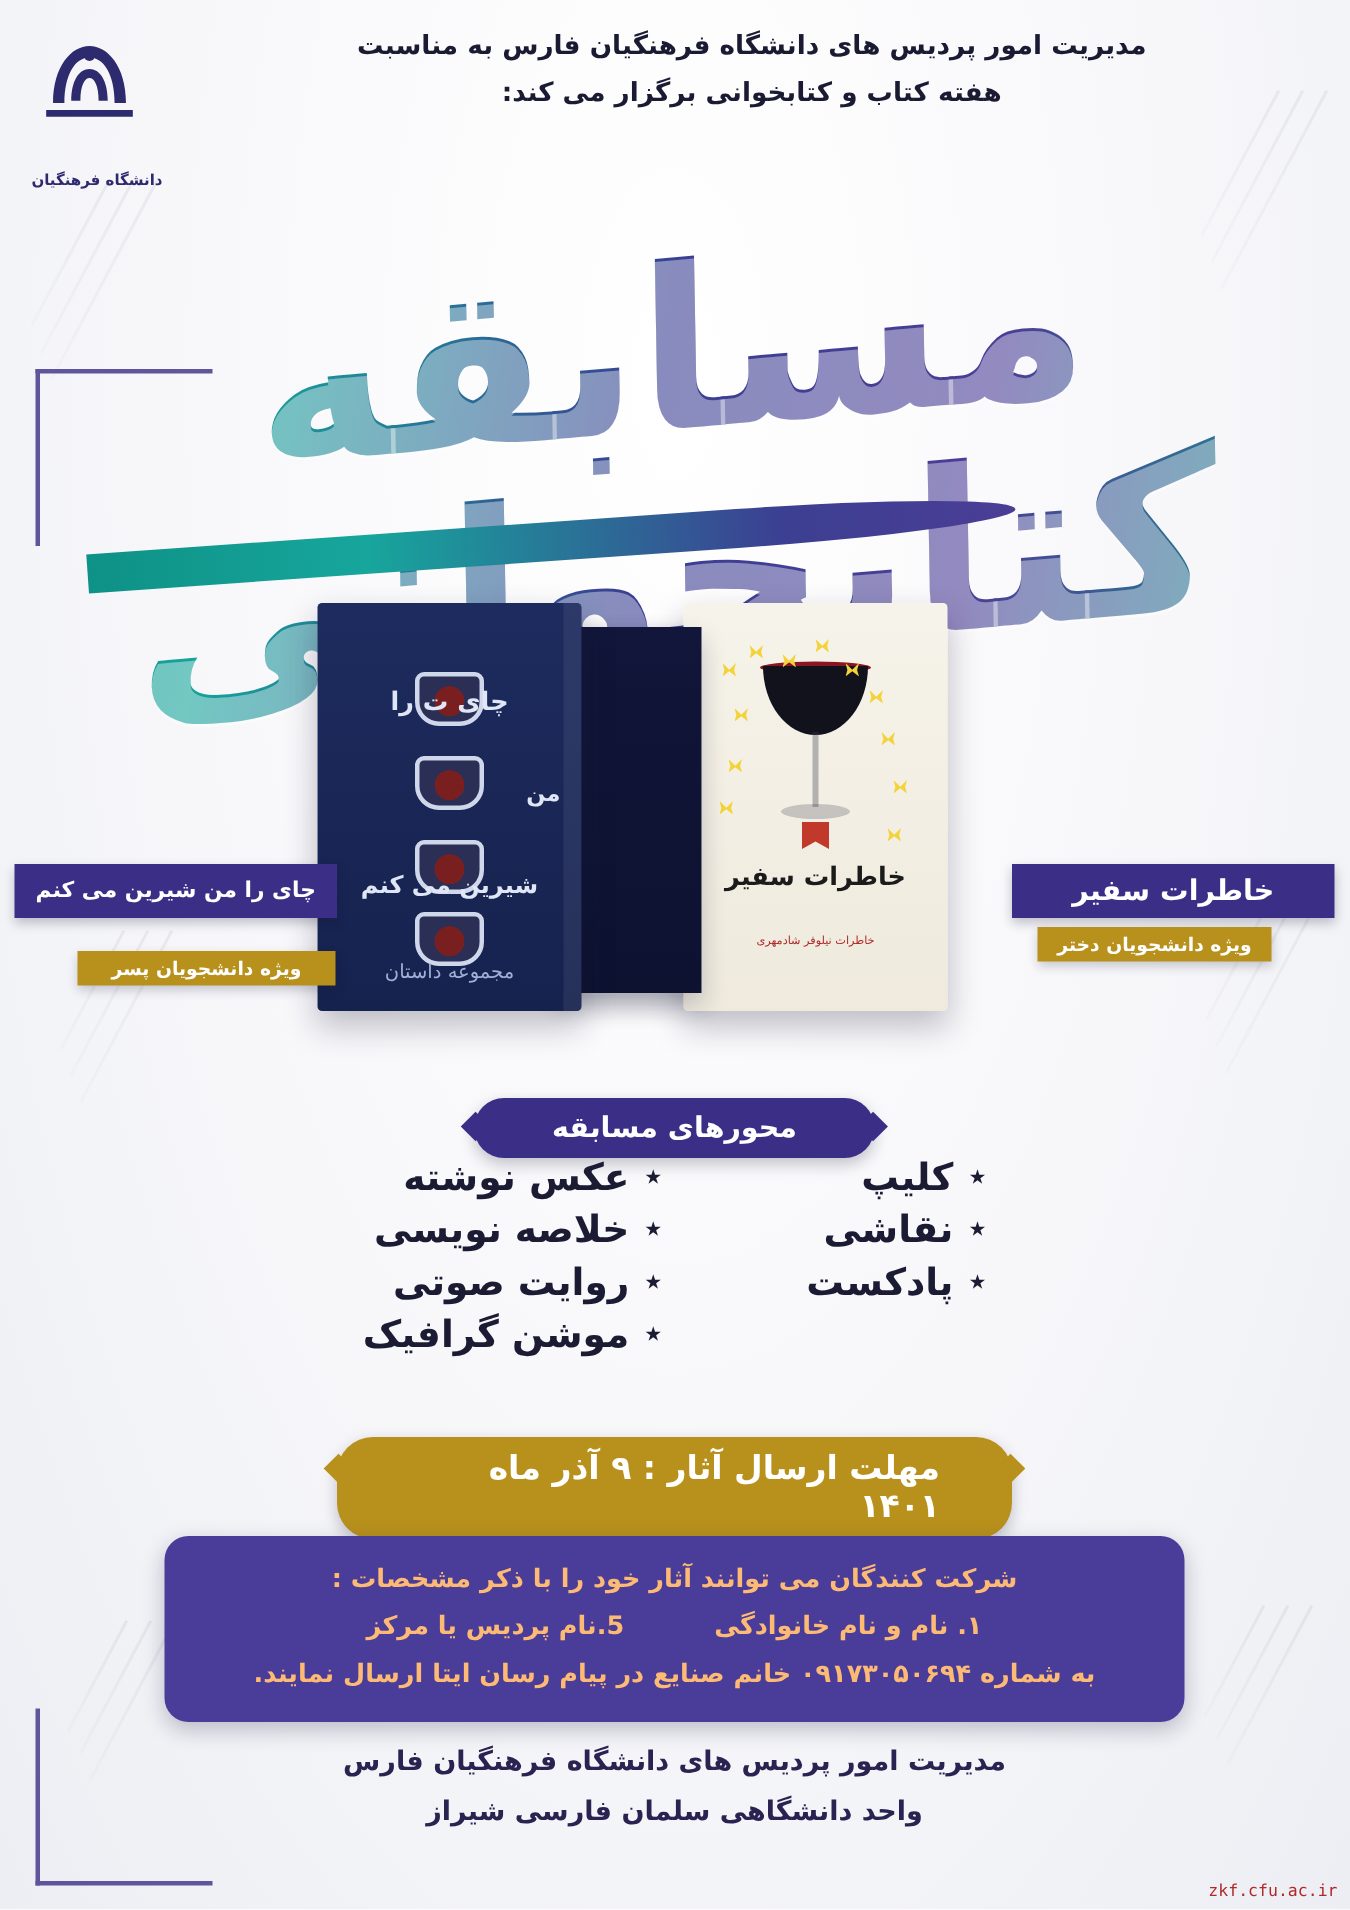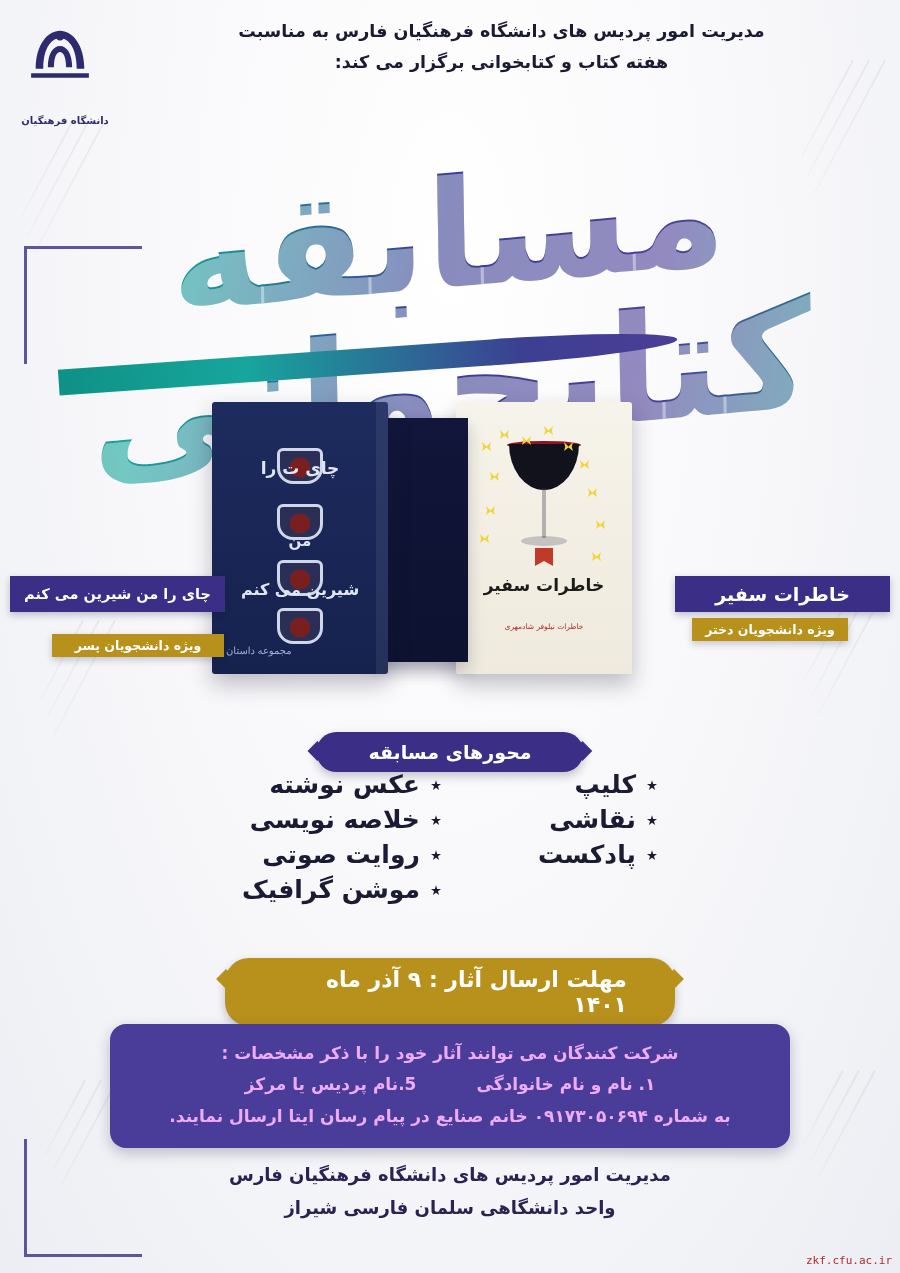--- a/index.html
+++ b/index.html
@@ -188,29 +188,29 @@
   .bb-spine {
     position: absolute; top:0; bottom:0; right: 0; width: 12px;
     background: rgba(255,255,255,.07);
   }
   .bb-txt-top {
     position: absolute; top: 56px; right: 14px; left: 14px;
     text-align: center; color: #dfe6f5; font-size: 17px; font-weight: bold;
   }
   .bb-txt-mid {
     position: absolute; top: 118px; right: 14px; left: 14px;
-    text-align: center; color: #dfe6f5; font-size: 15px; font-weight: bold; margin-top: 12px;
+    color: #dfe6f5; font-size: 15px; font-weight: bold;
   }
   .bb-txt-low {
     position: absolute; top: 178px; right: 14px; left: 14px;
     text-align: center; color: #dfe6f5; font-size: 16px; font-weight: bold;
   }
   .bb-sub {
     position: absolute; bottom: 18px; right: 14px; left: 14px;
-    text-align: left; color: #9fb0d6; font-size: 10px; font-family: Liberation Serif, serif;
+    text-align: center; color: #9fb0d6; font-size: 13px;
   }
   .teacups i {
     position: absolute; display: block;
     width: 46px; height: 36px; left: 50%; transform: translateX(-50%);
     border: 3px solid #cfd8ea; border-radius: 6px 6px 16px 16px;
     background: radial-gradient(circle at 50% 55%, #7a1f1f 0 38%, #2b2f55 39% 100%);
   }
 
   
   .plate {
@@ -276,21 +276,21 @@
     content: ""; position: absolute; top: 14px;
     width: 14px; height: 14px; background: #b8901c; transform: rotate(45deg);
   }
   .deadline::before { right: -6px; }
   .deadline::after { left: -6px; }
 
   
   .instructions {
     position: absolute; top: 1024px; left: 110px; right: 110px;
     background: #4a3d99;
-    color: #f0abfc;
+    color: #fdba74;
     border-radius: 16px;
     padding: 14px 18px 16px;
     text-align: center;
     font-weight: bold;
     font-size: 17px;
     line-height: 1.85;
     box-shadow: 0 5px 14px rgba(25,25,60,.25);
   }
   .instructions .line2 {
     display: flex; justify-content: center; gap: 60px;

